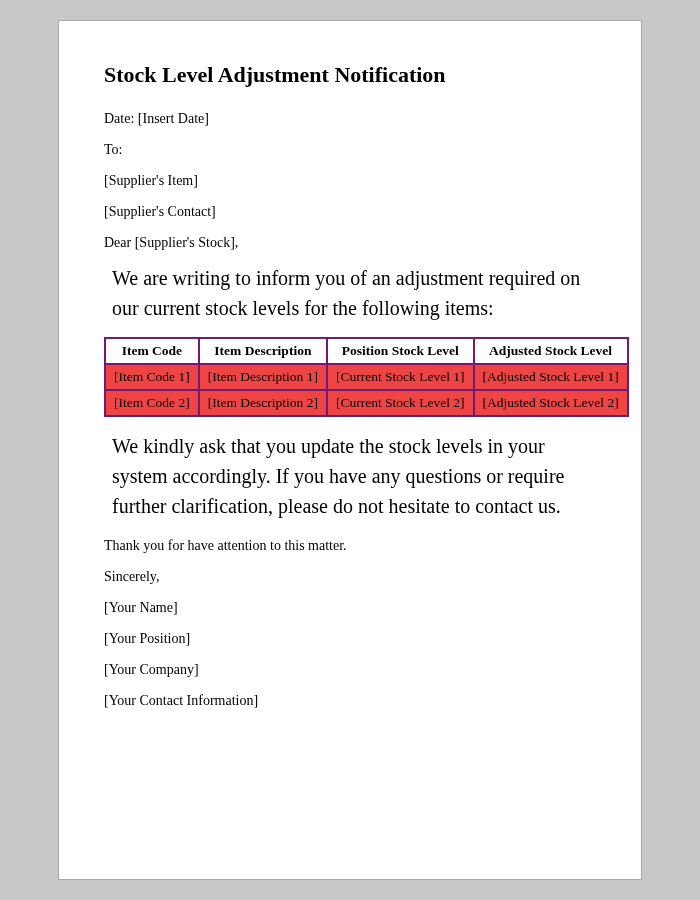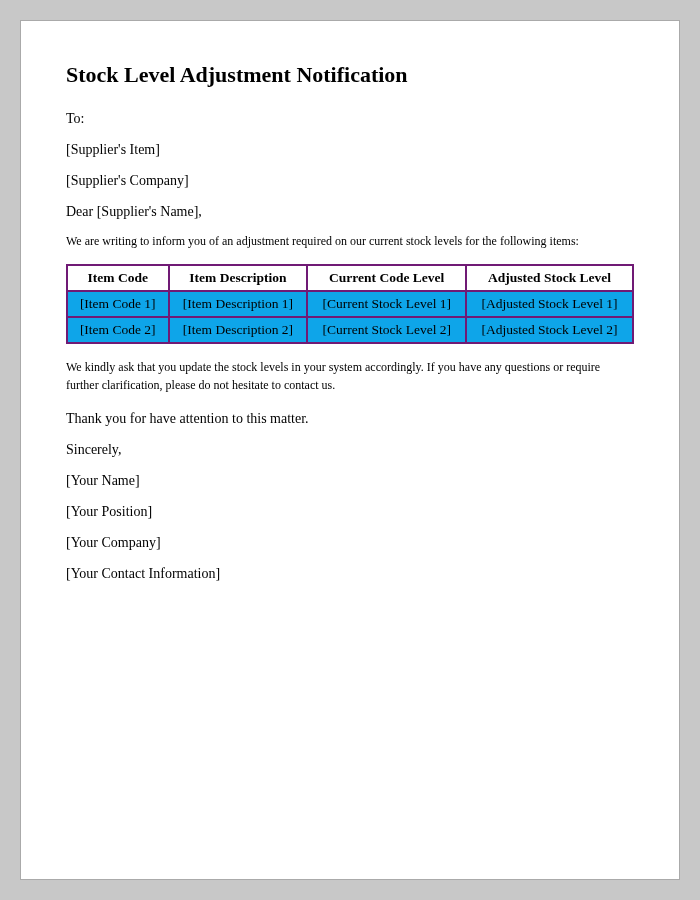--- a/index.html
+++ b/index.html
@@ -12,21 +12,21 @@
       background: #c8c8c8;
       display: flex;
       justify-content: center;
       align-items: flex-start;
       min-height: 900px;
       padding: 20px;
       font-family: 'Times New Roman', Times, serif;
     }
 
     .page {
-      width: 660px;
+      width: 584px;
       min-height: 860px;
       background: #ffffff;
       border: 1px solid #aaaaaa;
       padding: 40px 45px 40px 45px;
       position: relative;
     }
 
     .doc-title {
       font-size: 22px;
       font-weight: bold;
@@ -34,23 +34,24 @@
       line-height: 1.3;
     }
 
     .doc-line {
       font-size: 14px;
       margin-bottom: 10px;
       line-height: 1.5;
     }
 
     .doc-paragraph {
-      font-size: 12px;
+      font-size: 20px;
       margin-bottom: 14px;
       line-height: 1.5;
+      margin-left: 8px;
     }
 
     .doc-table {
       border-collapse: collapse;
       width: 100%;
       margin-bottom: 14px;
       font-size: 13.5px;
     }
 
     .doc-table th,
@@ -60,50 +61,51 @@
       text-align: center;
       white-space: nowrap;
     }
 
     .doc-table th {
       font-weight: bold;
       background: #fff;
     }
 
     .doc-table td {
-      background: #0ea5e9;
+      background: #ef4444;
     }
 
     .spacer {
     }
   </style>
 </head>
 <body>
 
 <div class="page">
 
   <h1 class="doc-title">Stock Level Adjustment Notification</h1>
 
+  <p class="doc-line">Date: [Insert Date]</p>
 
   <p class="doc-line">To:</p>
 
   <p class="doc-line">[Supplier's Item]</p>
 
-  <p class="doc-line">[Supplier's Company]</p>
+  <p class="doc-line">[Supplier's Contact]</p>
 
-  <p class="doc-line">Dear [Supplier's Name],</p>
+  <p class="doc-line">Dear [Supplier's Stock],</p>
 
   <p class="doc-paragraph">We are writing to inform you of an adjustment required on our current stock levels for the following items:</p>
 
   <table class="doc-table">
     <thead>
       <tr>
         <th>Item Code</th>
         <th>Item Description</th>
-        <th>Current Code Level</th>
+        <th>Position Stock Level</th>
         <th>Adjusted Stock Level</th>
       </tr>
     </thead>
     <tbody id="table-body">
     <tr>
           <td>[Item Code 1]</td>
           <td>[Item Description 1]</td>
           <td>[Current Stock Level 1]</td>
           <td>[Adjusted Stock Level 1]</td>
         </tr>

